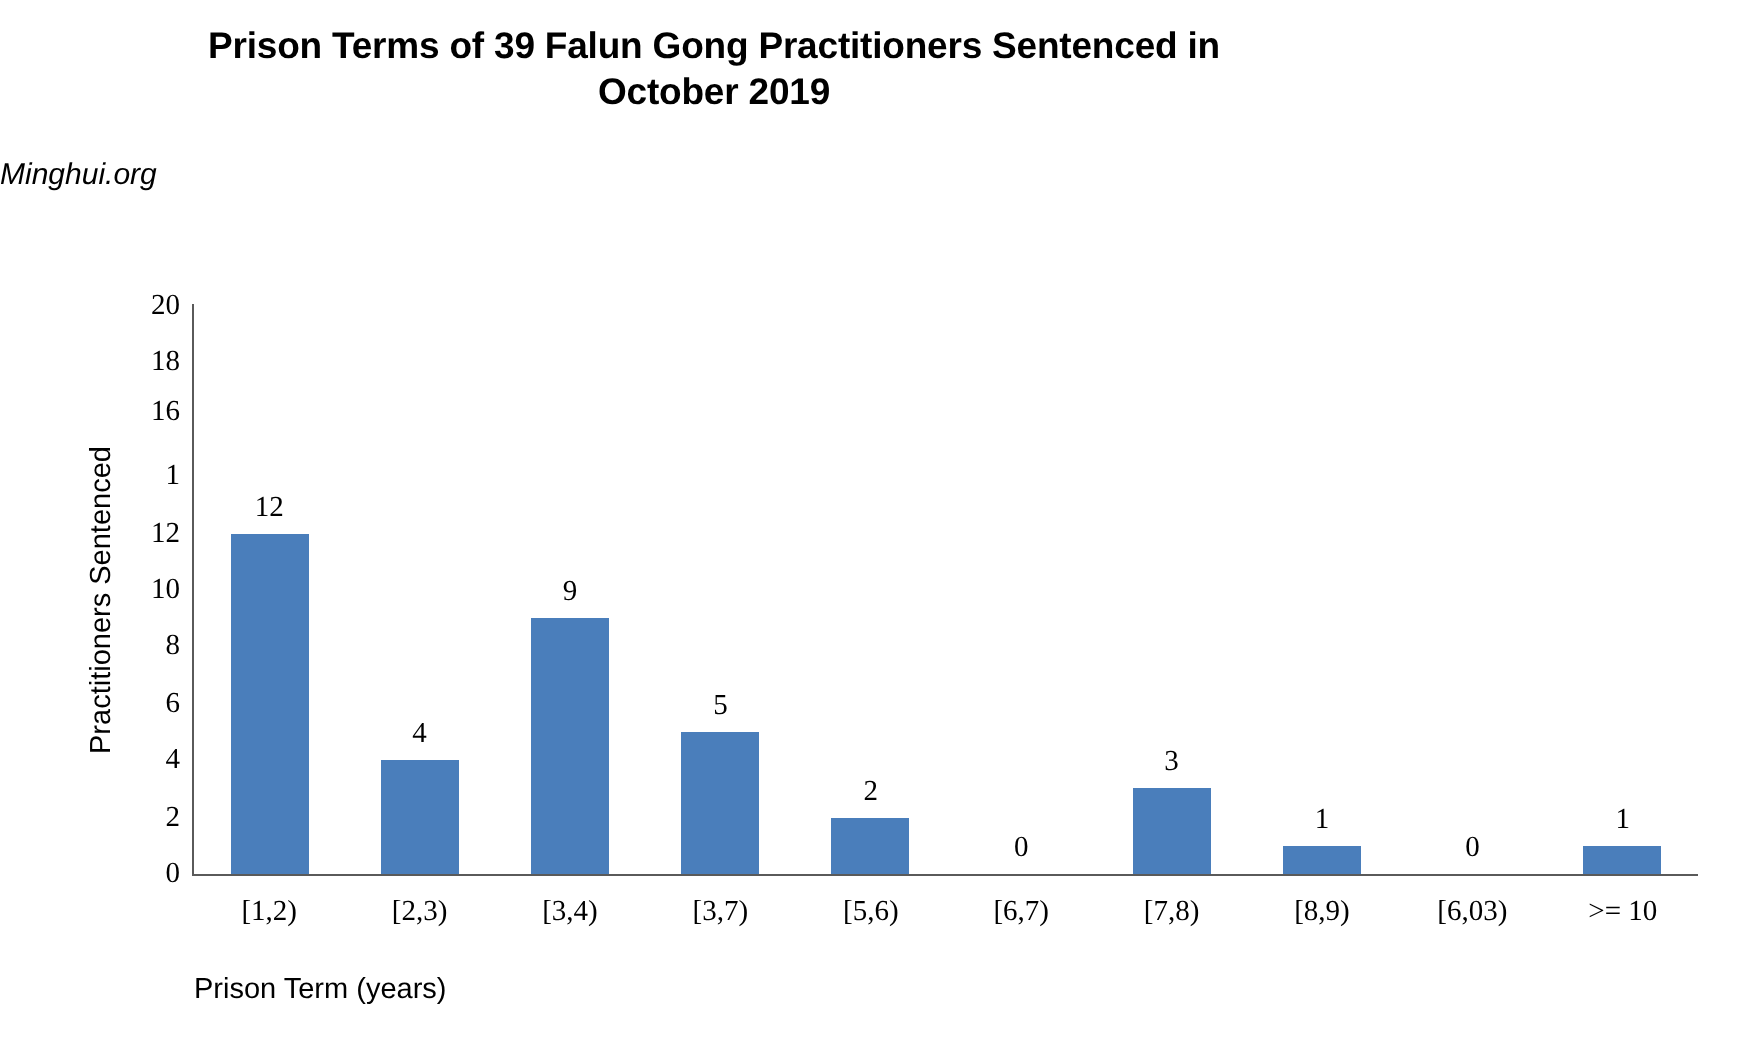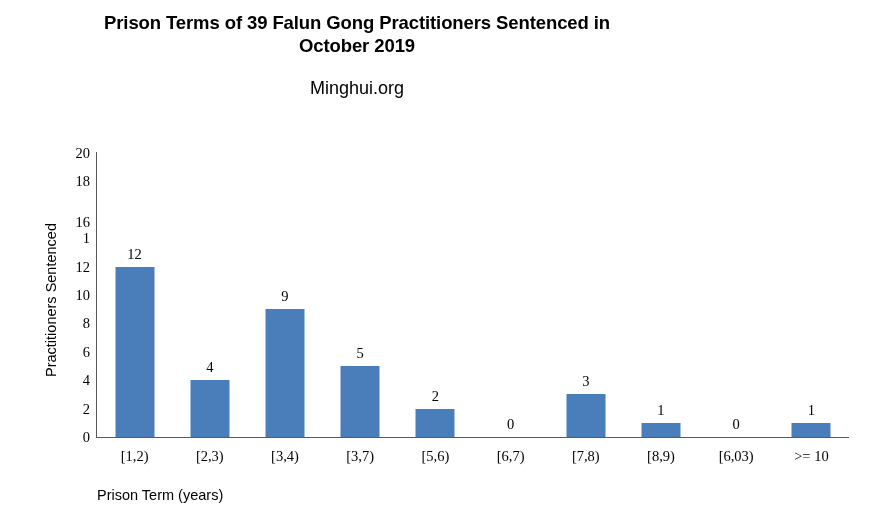--- a/index.html
+++ b/index.html
@@ -38,25 +38,26 @@
     padding: 13px 0 0 0;
     font-size: 15px;
     font-weight: normal;
     text-align: center;
     line-height: 18px;
     font-family: "Liberation Sans", sans-serif;
   }
   #chart-attribution {
     margin: 0;
     padding: 22px 0 0 0;
-    font-size: 18px;
+    font-size: 15px;
     font-weight: normal;
-    text-align: center;
+    text-align: left;
     line-height: 18px;
     font-family: "Liberation Sans", sans-serif;
+    font-style: italic;
   }
 
   
   #plot-wrap {
     position: absolute;
     left: 0;
     top: 0;
     width: 870px;
     height: 519px;
   }
@@ -179,21 +180,21 @@
   <div id="y-axis-title">Practitioners Sentenced</div>
   <div id="y-ticks">
       <div class="y-tick" style="top: 292px;">0</div>
       <div class="y-tick" style="top: 263.6px;">2</div>
       <div class="y-tick" style="top: 235.2px;">4</div>
       <div class="y-tick" style="top: 206.8px;">6</div>
       <div class="y-tick" style="top: 178.4px;">8</div>
       <div class="y-tick" style="top: 150px;">10</div>
       <div class="y-tick" style="top: 121.6px;">12</div>
       <div class="y-tick" style="top: 93.2px;">1</div>
-      <div class="y-tick" style="top: 77px;">16</div>
+      <div class="y-tick" style="top: 61px;">16</div>
       <div class="y-tick" style="top: 36.4px;">18</div>
       <div class="y-tick" style="top: 8px;">20</div>
     </div>
   <div id="y-axis-line" style="background: rgb(90, 90, 90);"></div>
   <div id="x-axis-line" style="background: rgb(90, 90, 90);"></div>
   <div id="bars-area">
       <div class="bar-slot" style="left: 0px; width: 75.2px;">
         <div class="bar-rect" style="height: 170.4px; background: rgb(74, 126, 187);"></div>
         <div class="bar-value" style="bottom: 175.4px;">12</div>
         <div class="cat-label">[1,2)</div>

